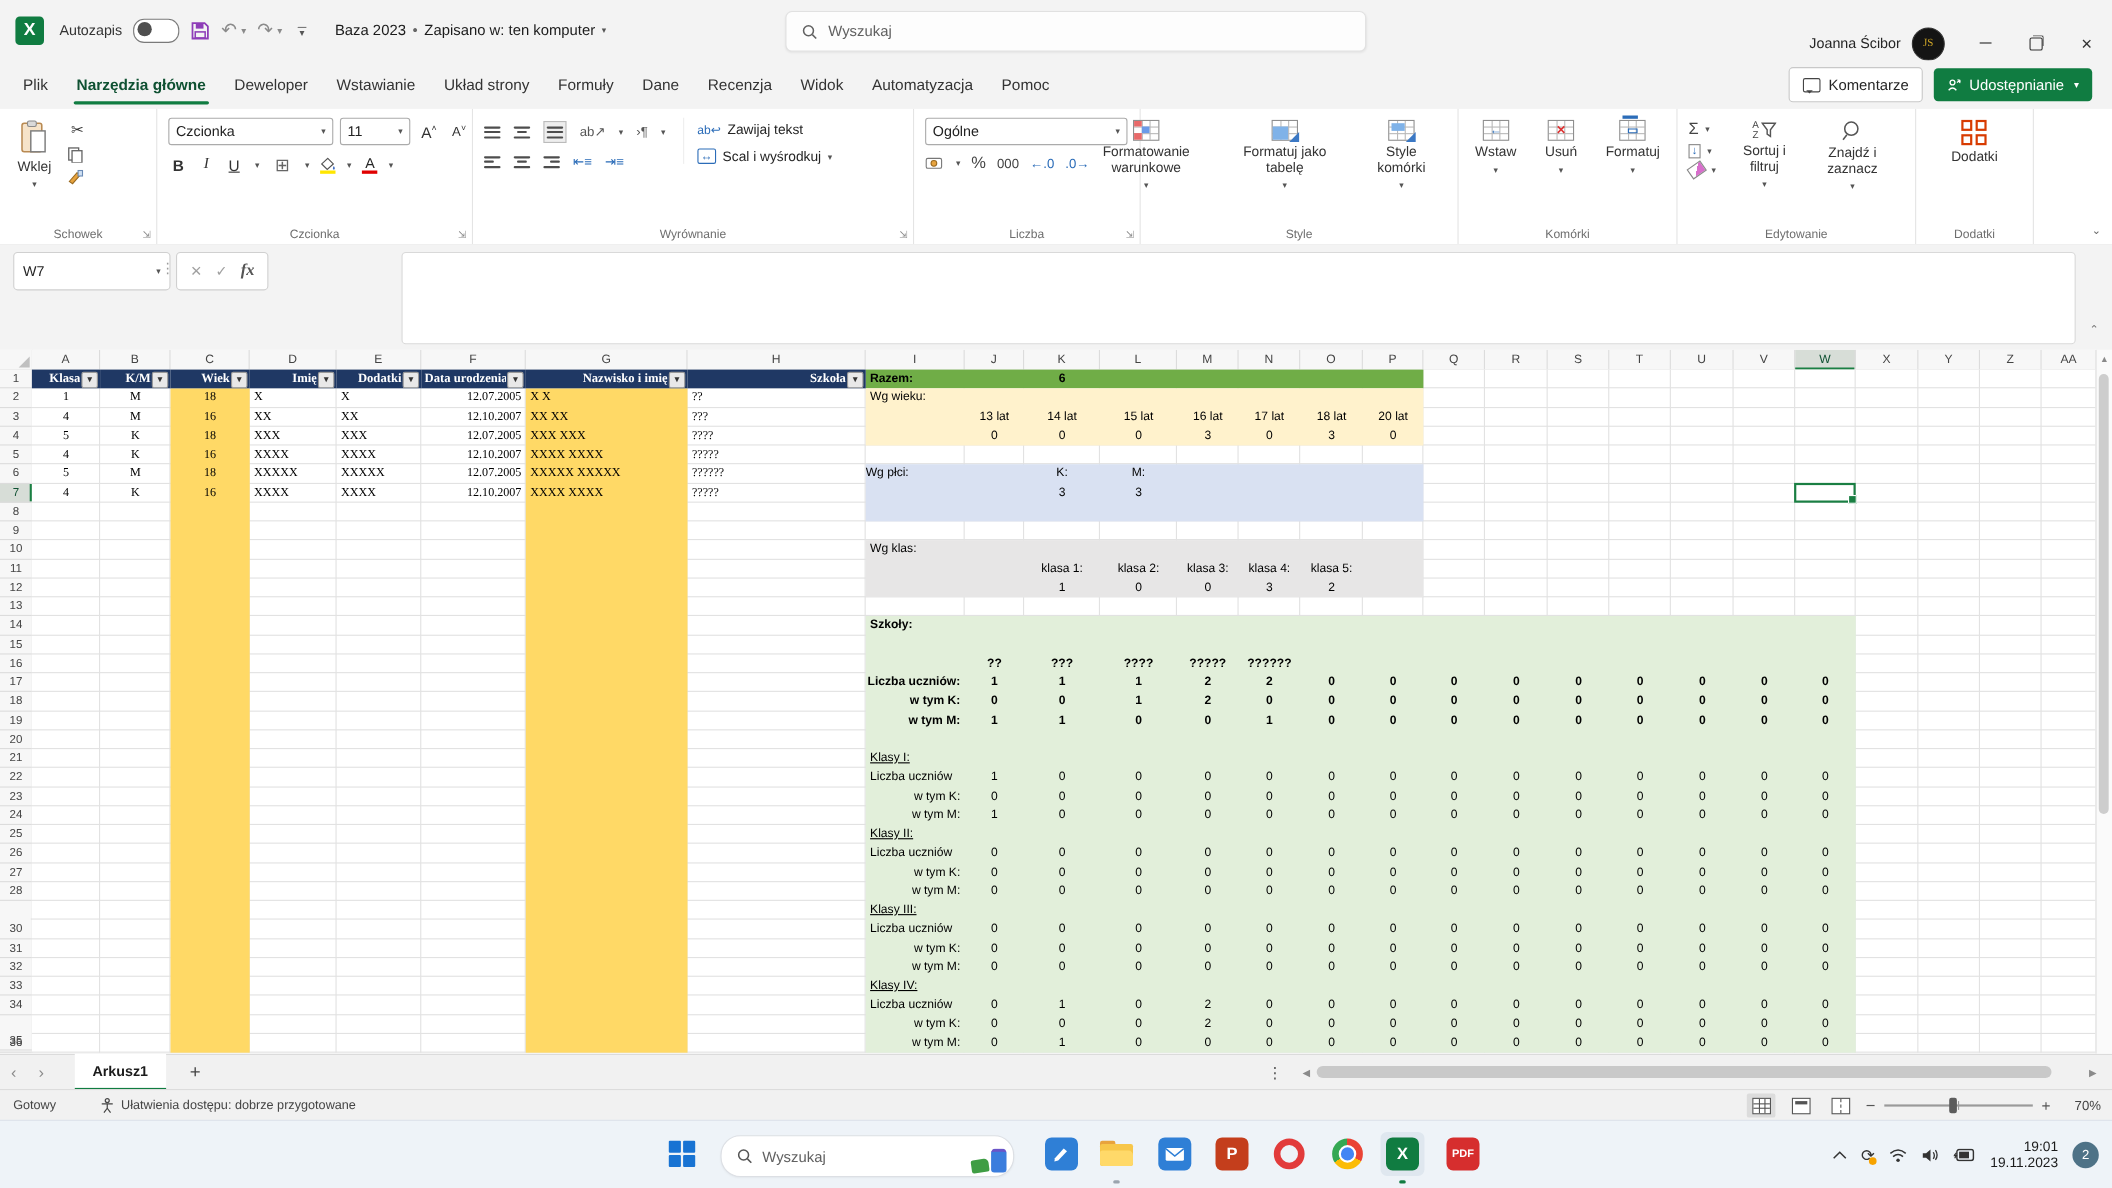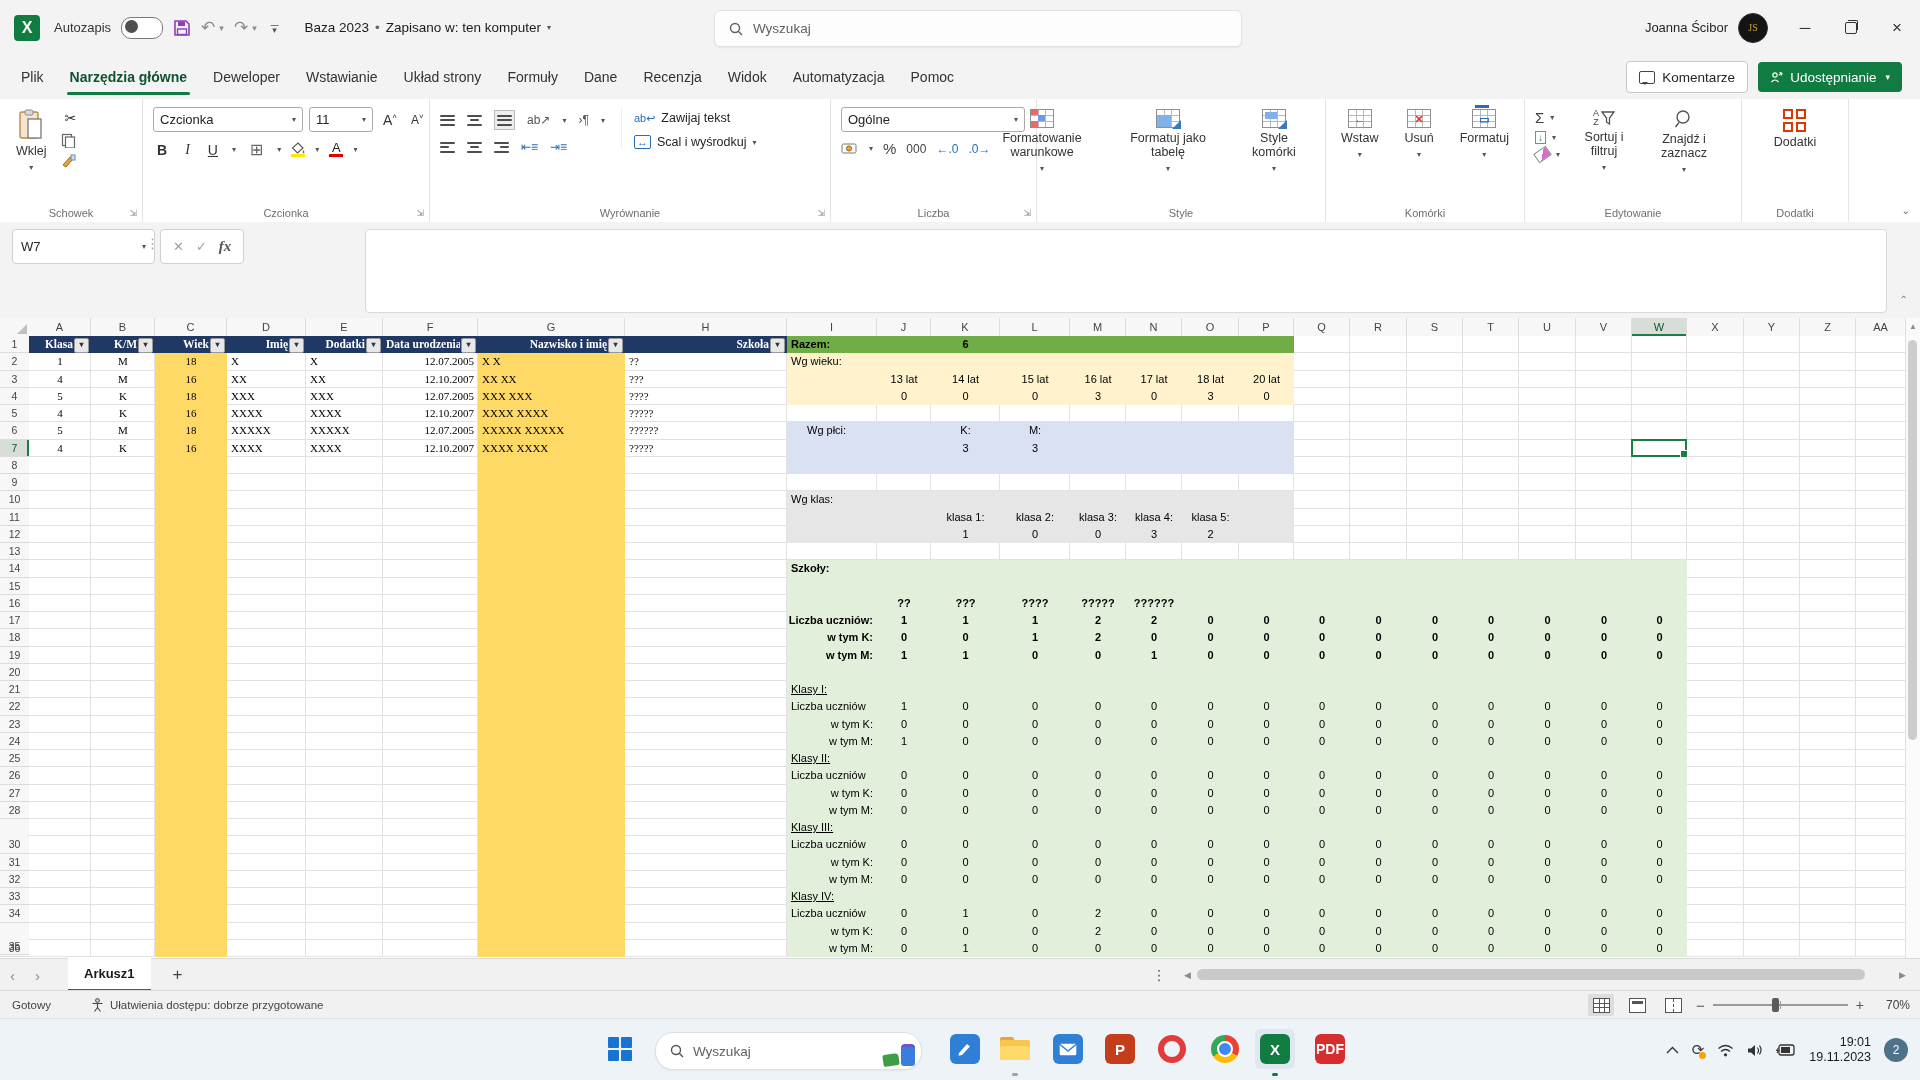--- a/index.html
+++ b/index.html
@@ -16,21 +16,21 @@
   .floppy{width:18px;height:18px;}
   .qbtn{color:#8a8a8a;font-size:17px;line-height:1;}
   .qchv{font-size:9px;color:#8a8a8a;margin-left:-6px;}
   .qat-custom{color:#555;font-size:11px;display:flex;flex-direction:column;align-items:center;line-height:5px;margin-left:4px;}
   .doc-title{margin-left:26px;font-size:13.5px;color:#1b1b1b;display:flex;align-items:center;gap:6px;}
   .doc-status{color:#1b1b1b;}
   .dot-sep{color:#666;}
   .tb-search{position:absolute;left:714px;top:10px;width:512px;height:35px;background:#fdfdfd;border:1px solid #e1e1e1;
              border-radius:6px;display:flex;align-items:center;padding-left:14px;gap:10px;box-shadow:0 1px 2px rgba(0,0,0,.06);}
   .search-txt{color:#616161;font-size:13.5px;}
-  .tb-right{position:absolute;right:0;top:0;height:55px;display:flex;align-items:center;text-align:center;}
+  .tb-right{position:absolute;right:0;top:12px;height:55px;display:flex;align-items:center;text-align:center;}
   .user-name{font-size:13px;margin-right:10px;}
   .avatar{width:28px;height:28px;border-radius:50%;background:#141414;color:#c9a227;font-family:"Liberation Serif",serif;
           font-size:10px;display:flex;align-items:center;justify-content:center;margin-right:14px;border:1px solid #333;}
   .winbtn{width:46px;height:55px;display:flex;align-items:center;justify-content:center;color:#333;font-size:15px;}
   .restore-ic{width:10px;height:10px;border:1px solid #333;border-radius:2px;position:relative;}
   .restore-ic:before{content:"";position:absolute;left:2px;top:-3px;width:9px;height:9px;border:1px solid #333;border-left:none;border-bottom:none;border-radius:0 2px 0 0;}
   
   #menubar{position:absolute;left:0;top:55px;width:1920px;height:44px;background:#f3f3f3;display:flex;align-items:center;}
   .mtab{padding:0 13px;font-size:14px;color:#333;height:44px;line-height:44px;position:relative;white-space:nowrap;}
   .mtab.active{font-weight:bold;color:#0f5132;}
@@ -730,21 +730,21 @@
         <div class="cellt" style="left: 1097px; top: 34.5px; width: 56px; height: 17.25px; line-height: 17.25px; white-space: nowrap; text-align: center;">17 lat</div>
         <div class="cellt" style="left: 1153px; top: 34.5px; width: 57px; height: 17.25px; line-height: 17.25px; white-space: nowrap; text-align: center;">18 lat</div>
         <div class="cellt" style="left: 1210px; top: 34.5px; width: 55px; height: 17.25px; line-height: 17.25px; white-space: nowrap; text-align: center;">20 lat</div>
         <div class="cellt" style="left: 848px; top: 51.75px; width: 54px; height: 17.25px; line-height: 17.25px; white-space: nowrap; text-align: center;">0</div>
         <div class="cellt" style="left: 902px; top: 51.75px; width: 69px; height: 17.25px; line-height: 17.25px; white-space: nowrap; text-align: center;">0</div>
         <div class="cellt" style="left: 971px; top: 51.75px; width: 70px; height: 17.25px; line-height: 17.25px; white-space: nowrap; text-align: center;">0</div>
         <div class="cellt" style="left: 1041px; top: 51.75px; width: 56px; height: 17.25px; line-height: 17.25px; white-space: nowrap; text-align: center;">3</div>
         <div class="cellt" style="left: 1097px; top: 51.75px; width: 56px; height: 17.25px; line-height: 17.25px; white-space: nowrap; text-align: center;">0</div>
         <div class="cellt" style="left: 1153px; top: 51.75px; width: 57px; height: 17.25px; line-height: 17.25px; white-space: nowrap; text-align: center;">3</div>
         <div class="cellt" style="left: 1210px; top: 51.75px; width: 55px; height: 17.25px; line-height: 17.25px; white-space: nowrap; text-align: center;">0</div>
-        <div class="cellt" style="left: 758px; top: 86.25px; width: 90px; height: 17.25px; line-height: 17.25px; white-space: nowrap; text-align: left; padding-left: 20px; overflow: visible;">Wg płci:</div>
+        <div class="cellt" style="left: 758px; top: 86.25px; width: 90px; height: 17.25px; line-height: 17.25px; white-space: nowrap; text-align: left; padding-left: 0; overflow: visible;">Wg płci:</div>
         <div class="cellt" style="left: 902px; top: 86.25px; width: 69px; height: 17.25px; line-height: 17.25px; white-space: nowrap; text-align: center;">K:</div>
         <div class="cellt" style="left: 971px; top: 86.25px; width: 70px; height: 17.25px; line-height: 17.25px; white-space: nowrap; text-align: center;">M:</div>
         <div class="cellt" style="left: 902px; top: 103.5px; width: 69px; height: 17.25px; line-height: 17.25px; white-space: nowrap; text-align: center;">3</div>
         <div class="cellt" style="left: 971px; top: 103.5px; width: 70px; height: 17.25px; line-height: 17.25px; white-space: nowrap; text-align: center;">3</div>
         <div class="cellt" style="left: 758px; top: 155.25px; width: 90px; height: 17.25px; line-height: 17.25px; white-space: nowrap; text-align: left; padding-left: 4px; overflow: visible;">Wg klas:</div>
         <div class="cellt" style="left: 902px; top: 172.5px; width: 69px; height: 17.25px; line-height: 17.25px; white-space: nowrap; text-align: center;">klasa 1:</div>
         <div class="cellt" style="left: 971px; top: 172.5px; width: 70px; height: 17.25px; line-height: 17.25px; white-space: nowrap; text-align: center;">klasa 2:</div>
         <div class="cellt" style="left: 1041px; top: 172.5px; width: 56px; height: 17.25px; line-height: 17.25px; white-space: nowrap; text-align: center;">klasa 3:</div>
         <div class="cellt" style="left: 1097px; top: 172.5px; width: 56px; height: 17.25px; line-height: 17.25px; white-space: nowrap; text-align: center;">klasa 4:</div>
         <div class="cellt" style="left: 1153px; top: 172.5px; width: 57px; height: 17.25px; line-height: 17.25px; white-space: nowrap; text-align: center;">klasa 5:</div>
@@ -1096,21 +1096,21 @@
     <span class="tb-ic" style="left:1205px;">
       <span style="width:28px;height:28px;border-radius:50%;background:conic-gradient(#ea4335 0 33%,#fbbc05 33% 66%,#34a853 66% 100%);position:relative;display:flex;align-items:center;justify-content:center;">
         <span style="width:12px;height:12px;border-radius:50%;background:#4285f4;border:2px solid #fff;"></span>
       </span>
     </span>
     <span class="tb-ic active-app" style="left:1255px;">
       <span class="app-sq" style="background:#107C41;">X</span>
       <span class="run-dot" style="background:#107C41;"></span>
     </span>
     <span class="tb-ic" style="left:1310px;">
-      <span class="app-sq" style="background:#d62e2e;font-size:14px;">PDF</span>
+      <span class="app-sq" style="background:#d62e2e;font-size:10px;">PDF</span>
     </span>
     <div class="tray">
       <svg width="13" height="8" viewBox="0 0 13 8">
           <path d="M1 7 L6.5 1.5 L12 7" fill="none" stroke="#333" stroke-width="1.4"></path>
         </svg>
       <span class="sync">⟳<span class="odot"></span></span>
       <svg width="17" height="13" viewBox="0 0 17 13">
         <path d="M1.5 4.5 Q8.5 -1.5 15.5 4.5" fill="none" stroke="#333" stroke-width="1.4"></path>
         <path d="M4 7.5 Q8.5 3.5 13 7.5" fill="none" stroke="#333" stroke-width="1.4"></path>
         <circle cx="8.5" cy="10.8" r="1.6" fill="#333"></circle>

